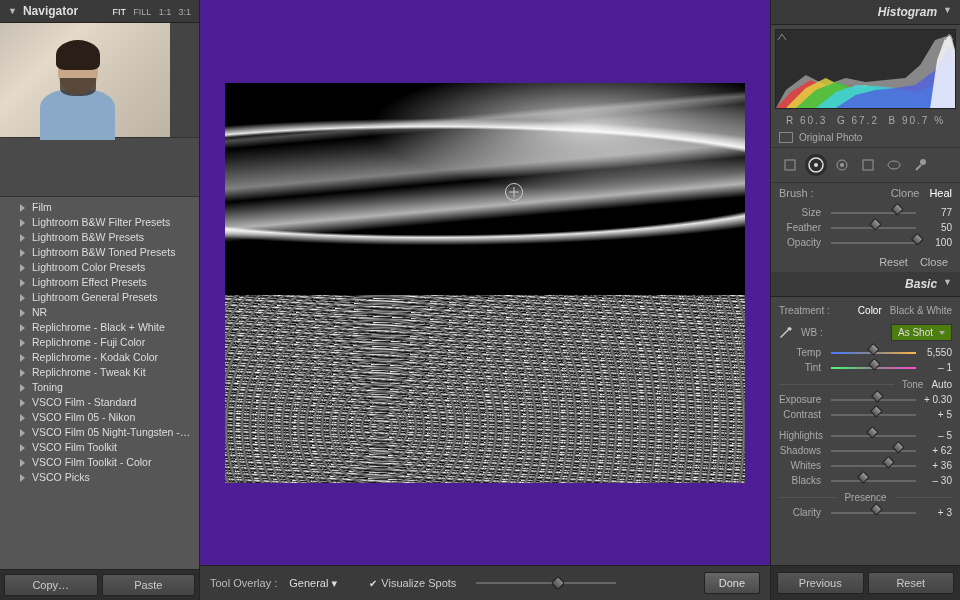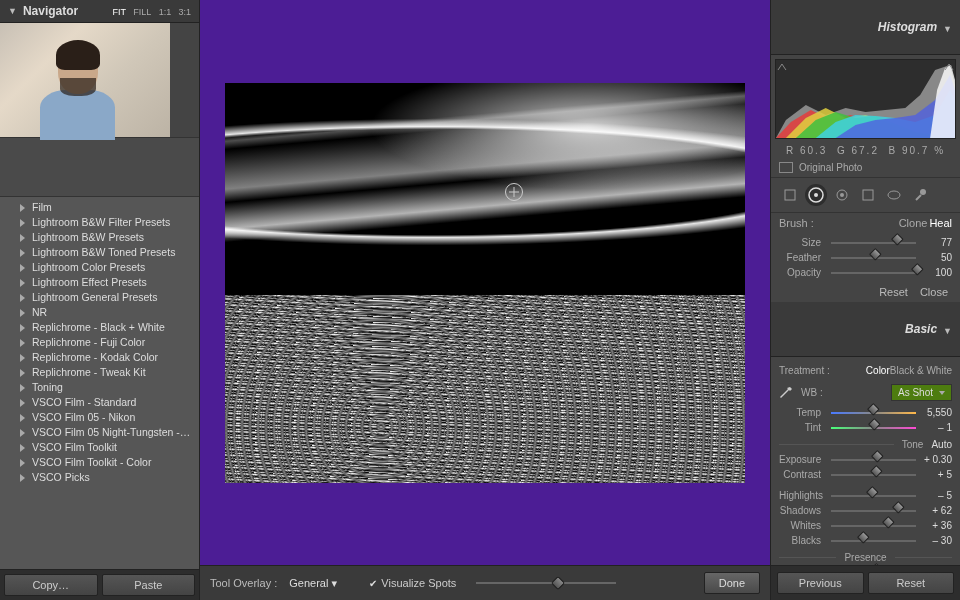--- a/index.html
+++ b/index.html
@@ -44,50 +44,50 @@
 .crosshair::after{top:50%;left:3px;right:3px;height:1px;transform:translateY(-50%)}
 .center-bottom{display:flex;align-items:center;gap:12px;padding:6px 10px;background:#3a3a3a;border-top:1px solid #222}
 .center-bottom .label{color:#bbb;font-size:11px}
 .dropdown{color:#ddd;font-size:11px;cursor:pointer}
 .check{display:flex;align-items:center;gap:4px;margin-left:20px;cursor:pointer}
 .check::before{content:"✔";color:#ddd;font-size:10px}
 .slider-h{position:relative;width:140px;height:2px;background:#666;margin:0 8px}
 .slider-h .knob{position:absolute;top:-4px;width:10px;height:10px;background:linear-gradient(#888,#555);border:1px solid #222;border-radius:2px;transform:rotate(45deg)}
 .done-btn{margin-left:auto;background:linear-gradient(#666,#4a4a4a);border:1px solid #222;padding:4px 14px;color:#ddd;font-size:11px;cursor:pointer;border-radius:2px}
 .right-panel{width:190px;background:#444;display:flex;flex-direction:column;border-left:1px solid #222;overflow:hidden}
-.section-header{display:flex;align-items:flex-end;padding:20px 8px;background:#3a3a3a;border-bottom:1px solid #222;font-size:12px}
+.section-header{display:flex;align-items:flex-start;padding:5px 8px;background:#3a3a3a;border-bottom:1px solid #222;font-size:12px}
 .section-header .title{flex:1;text-align:right;font-weight:bold;color:#ddd;font-style:italic}
 .section-header .tri-r{margin-left:6px;font-size:9px;color:#bbb}
 .histogram{height:80px;background:#2d2d2d;position:relative;margin:4px;border:1px solid #222}
 .histo-svg{width:100%;height:100%}
 .rgb-readout{text-align:center;padding:2px;color:#aaa;font-size:10px;letter-spacing:2px}
 .orig-row{display:flex;align-items:center;gap:6px;padding:4px 8px;font-size:10px;color:#aaa}
 .orig-row::before{content:"";width:12px;height:9px;border:1px solid #888}
 .tool-icons{display:flex;gap:4px;padding:6px 8px;align-items:center;border-top:1px solid #333;border-bottom:1px solid #333}
 .tool-icon{width:22px;height:22px;display:flex;align-items:center;justify-content:center;cursor:pointer}
 .tool-icon.active{background:#2d2d2d;border-radius:50%}
 .clone-heal{display:flex;align-items:center;padding:4px 8px;font-size:11px}
 .clone-heal .label{color:#aaa}
-.clone-heal .opts{margin-left:auto;display:flex;gap:2px}
+.clone-heal .opts{margin-left:auto;display:flex;gap:10px}
 .clone-heal .opt{color:#aaa;cursor:pointer}
 .clone-heal .opt.active{color:#fff}
 .brush-sliders{padding:2px 8px}
 .slider-row{display:flex;align-items:center;padding:2px 0;font-size:10px}
 .slider-row .lbl{width:48px;text-align:right;color:#aaa;padding-right:6px}
 .slider-row .track{flex:1;height:2px;background:#666;position:relative;margin:0 4px}
 .slider-row .track.temp{background:linear-gradient(90deg,#4a7aff,#888,#ffb84a)}
 .slider-row .track.tint{background:linear-gradient(90deg,#4aff7a,#888,#ff4ad4)}
 .slider-row .knob{position:absolute;top:-4px;width:9px;height:9px;background:linear-gradient(#999,#555);border:1px solid #222;border-radius:1px;transform:rotate(45deg) translateX(-50%)}
 .slider-row .val{width:32px;text-align:right;color:#ddd}
 .reset-close{display:flex;justify-content:flex-end;gap:12px;padding:4px 12px;font-size:11px}
 .reset-close span{color:#bbb;cursor:pointer}
 .basic-body{padding:4px 8px}
 .treatment{display:flex;align-items:center;font-size:10px;padding:4px 0}
 .treatment .lbl{color:#aaa}
-.treatment .opts{margin-left:auto;display:flex;}
+.treatment .opts{margin-left:auto;display:flex;gap:8px}
 .treatment .opt{color:#aaa;cursor:pointer}
 .treatment .opt.active{color:#fff}
 .wb-row{display:flex;align-items:center;padding:4px 0;font-size:10px}
 .dropper{width:14px;height:14px;margin-right:8px;cursor:pointer}
 .wb-row .lbl{color:#aaa}
 .wb-select{margin-left:auto;background:#4d7c0f;border:1px solid #333;padding:2px 6px;font-size:10px;color:#ddd;cursor:pointer;display:flex;align-items:center;gap:6px}
 .wb-select::after{content:"";width:0;height:0;border-left:3px solid transparent;border-right:3px solid transparent;border-top:4px solid #aaa}
 .group-title{text-align:center;color:#aaa;font-size:10px;padding:4px 0 2px;display:flex;align-items:center}
 .group-title .line{flex:1;height:1px;background:#555}
 .group-title .txt{padding:0 8px}

